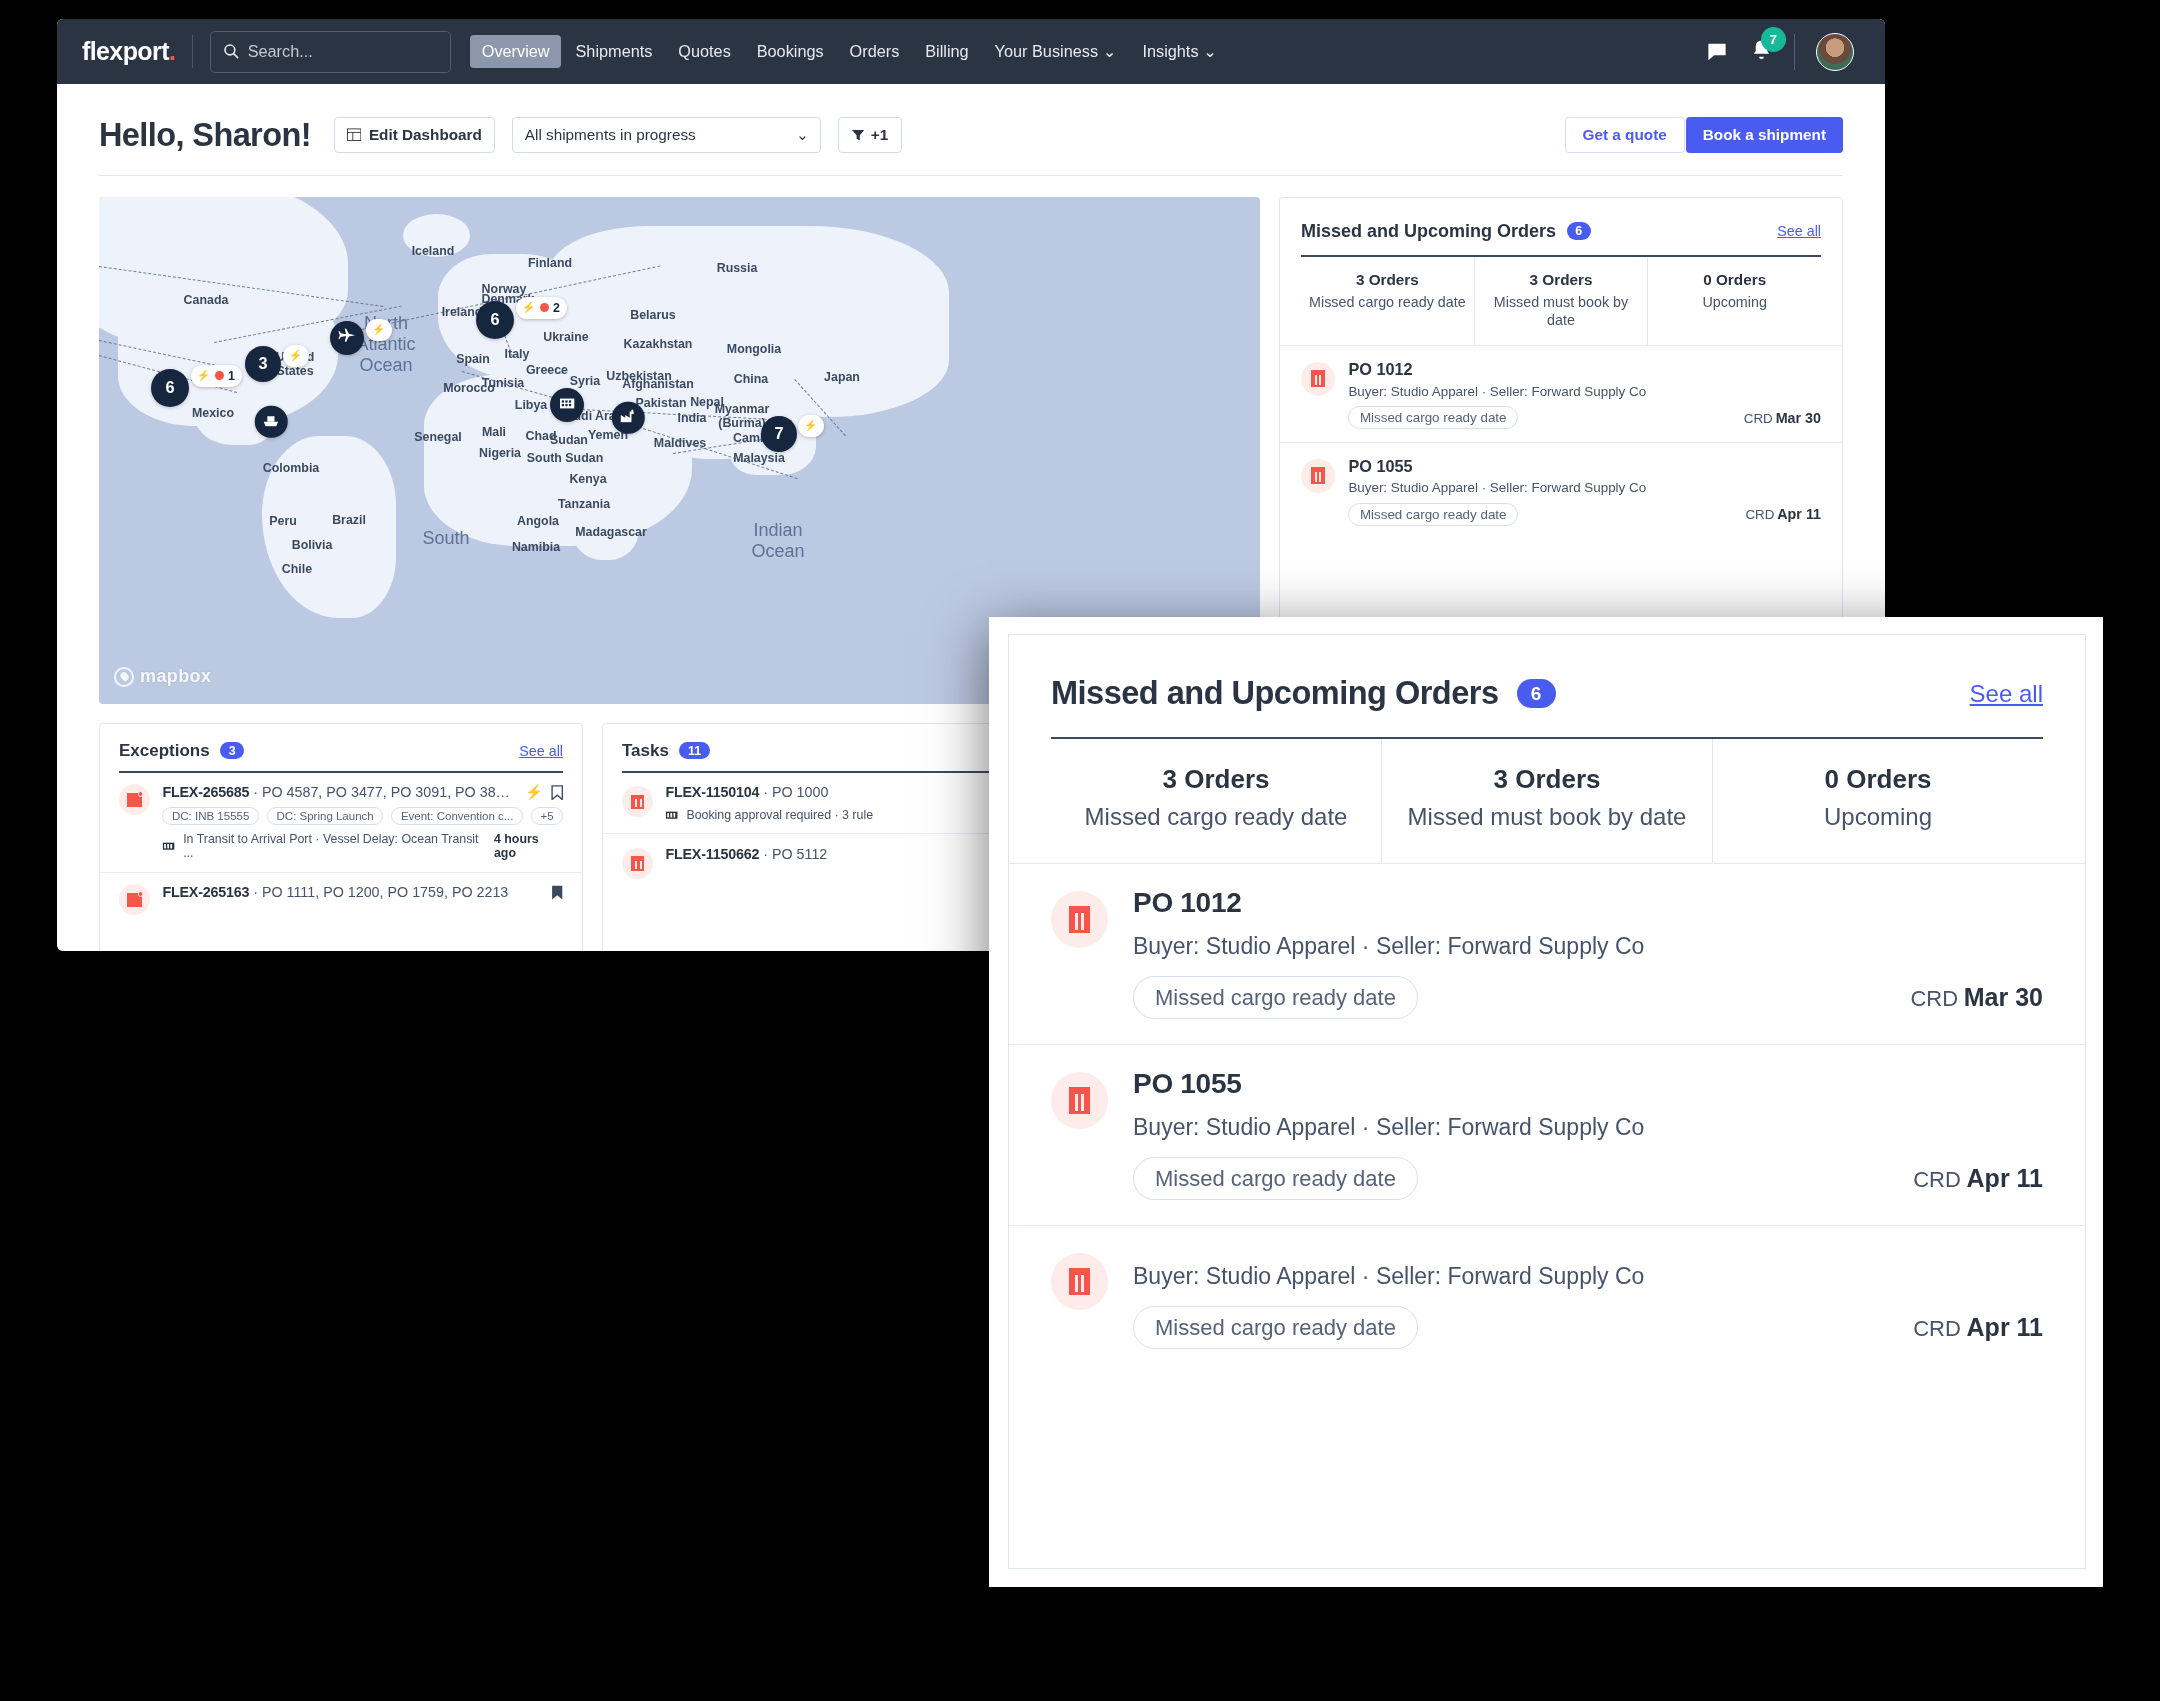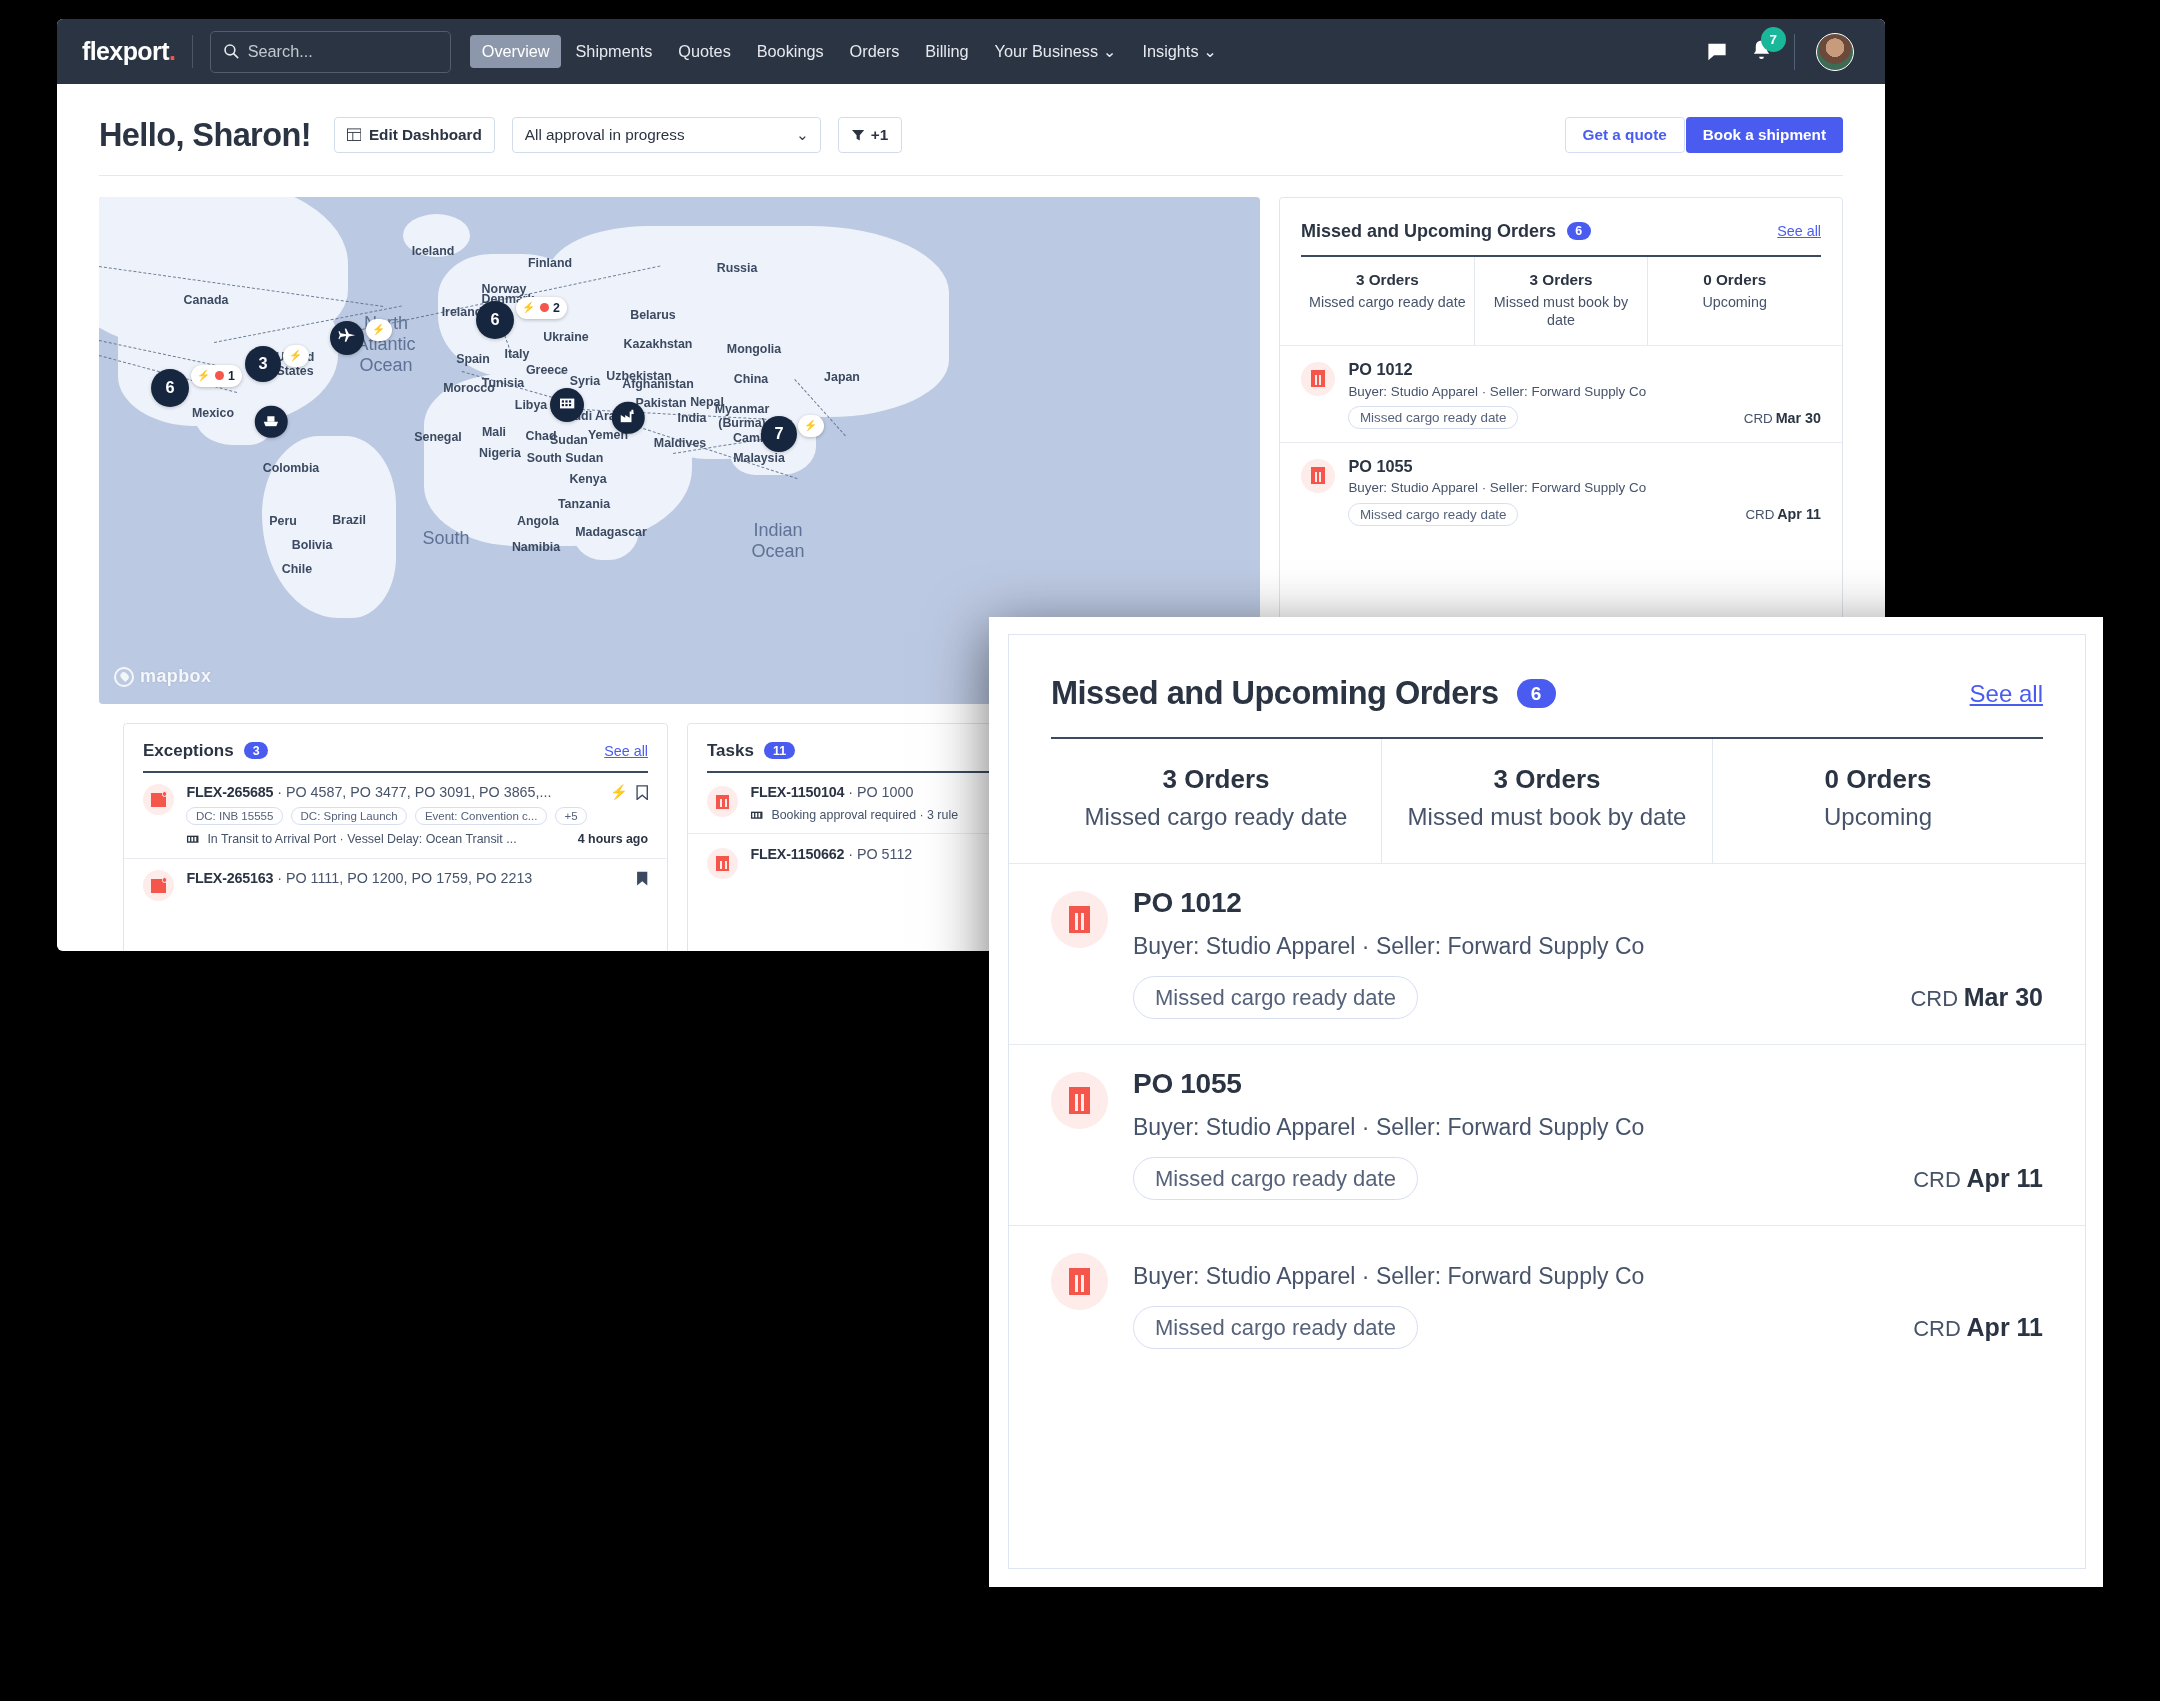--- a/index.html
+++ b/index.html
@@ -317,21 +317,21 @@
     display: flex;
     padding: 19px 42px 0 42px;
     gap: 19px;
   }
   .lowcard {
     border: 1px solid #dfe5ee;
     border-radius: 3.8px;
     background: #ffffff;
     overflow: hidden;
   }
-  #exceptions-card { width: 545px; height: 239px; flex: none; margin-left: 24px; }
+  #exceptions-card { width: 484px; height: 239px; flex: none; }
   #tasks-card { flex: 1; height: 239px; }
   .lc-head { display: flex; align-items: center; padding: 17px 19px 0 19px; }
   .lc-title { font-size: 17px; font-weight: bold; color: #2b3443; }
   .lc-rule { height: 1.9px; background: #3c4a61; margin: 10.5px 19px 0 19px; }
   .ex-row { display: flex; gap: 12.4px; padding: 11.5px 19px 11.5px 19px; }
   .ex-row + .ex-row { border-top: 1px solid #e9edf3; }
   .ex-icon {
     width: 31px; height: 31px; border-radius: 50%;
     background: #fdecea; flex: none;
     display: flex; align-items: center; justify-content: center;
@@ -485,21 +485,21 @@
     <div id="page-title">Hello, Sharon!</div>
     <div class="btn-outline-sm">
       <svg width="14.3" height="13.4" viewBox="0 0 16 14">
         <rect x="0.5" y="0.5" width="15" height="13" fill="none" stroke="#2b3443"></rect>
         <line x1="0.5" y1="4.5" x2="15.5" y2="4.5" stroke="#2b3443"></line>
         <line x1="6.5" y1="4.5" x2="6.5" y2="13.5" stroke="#2b3443"></line>
       </svg>
       <span>Edit Dashboard</span>
     </div>
     <div class="select-box">
-      <span>All approval in progress</span>
+      <span>All shipments in progress</span>
       <span class="chev">⌄</span>
     </div>
     <div class="filter-btn">
       <svg width="12.4" height="12.4" viewBox="0 0 14 14">
         <path d="M0 1h14l-5.2 6v6l-3.6-2V7L0 1z" fill="#2b3443"></path>
       </svg>
       <span>+1</span>
     </div>
     <div class="greet-right">
       <div class="btn-quote">Get a quote</div>

